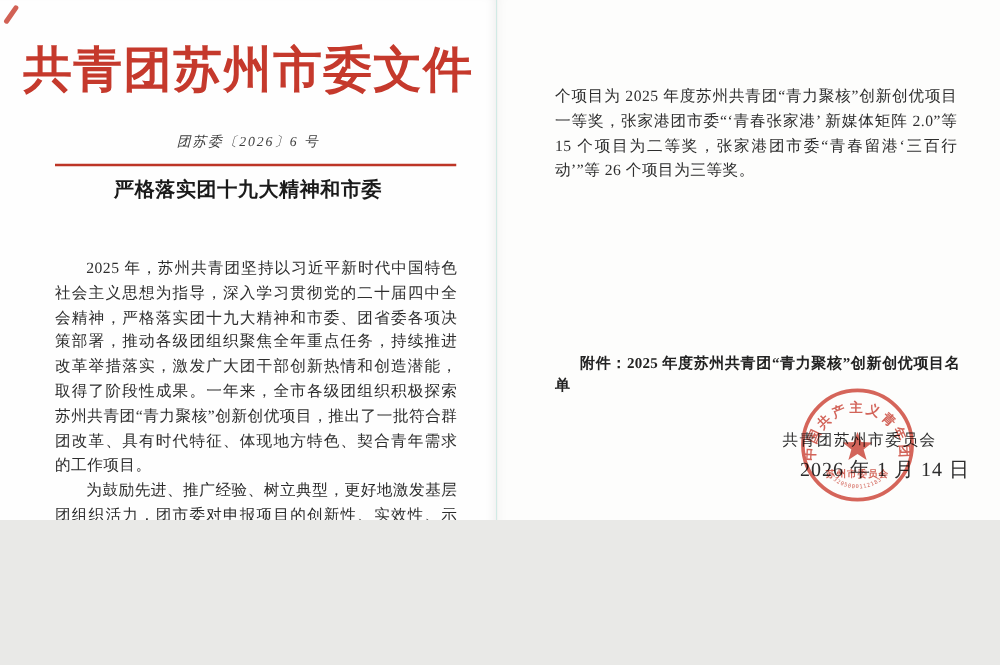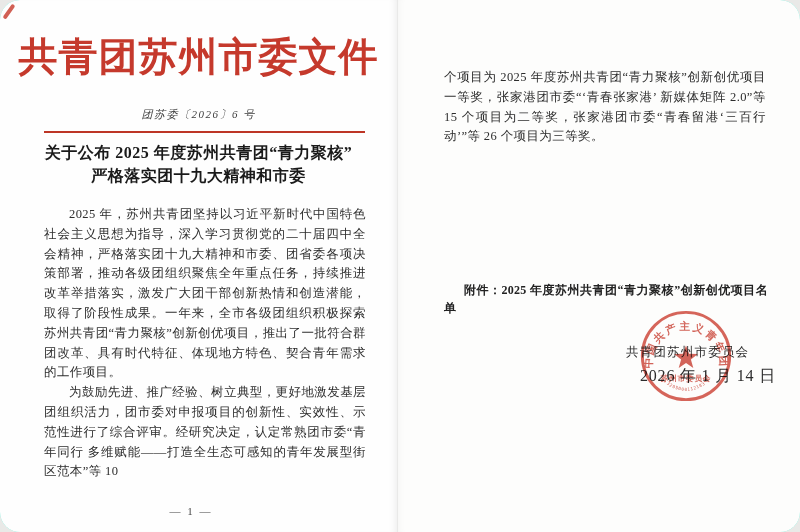--- a/index.html
+++ b/index.html
@@ -1,21 +1,20 @@
 <!DOCTYPE html>
 <html><head>
 <meta charset="utf-8">
 <style>
   * { margin:0; padding:0; box-sizing:border-box; }
   body { background:#e9e9e7; }
   .canvas {
-    position:relative; width:800px; height:532px; overflow:hidden;
+    position:relative; width:800px; height:416px; overflow:hidden;
     background:#5eead4;
     font-family:"Liberation Serif","DejaVu Serif",serif;
-    border-radius:20px;
   }
   .page { position:absolute; top:0; height:532px; background:#fefefe; }
   .page-left  { left:0;   width:397px; box-shadow: inset -7px 0 9px -7px rgba(0,0,0,0.10); }
   .page-right { left:397px; width:403px; background:#fdfdfc;
                 border-left:1px solid rgba(0,0,0,0.08);
                 box-shadow: inset 7px 0 9px -7px rgba(0,0,0,0.05); }
 
   .corner-mark {
     position:absolute; left:7px; top:3px; width:3.5px; height:17px;
     background:#c5392b; border-radius:2px; opacity:.8;
@@ -78,21 +77,20 @@
   <div class="page page-left">
     <div class="corner-mark"></div>
 
     <div class="header-title">共青团苏州市委文件</div>
 
     <div class="doc-number">团苏委〔2026〕6 号</div>
 
     <div class="red-rule"></div>
 
     <div class="doc-title">
-      <div>关于公布 2025 年度苏州共青团“青力聚核”</div>
       <div>严格落实团十九大精神和市委</div>
     </div>
 
     <div class="body-text body-1">
       <p class="indent">2025 年，苏州共青团坚持以习近平新时代中国特色社会主义思想为指导，深入学习贯彻党的二十届四中全会精神，严格落实团十九大精神和市委、团省委各项决策部署，推动各级团组织聚焦全年重点任务，持续推进改革举措落实，激发广大团干部创新热情和创造潜能，取得了阶段性成果。一年来，全市各级团组织积极探索苏州共青团“青力聚核”创新创优项目，推出了一批符合群团改革、具有时代特征、体现地方特色、契合青年需求的工作项目。</p>
       <p class="indent">为鼓励先进、推广经验、树立典型，更好地激发基层团组织活力，团市委对申报项目的创新性、实效性、示范性进行了综合评审。经研究决定，认定常熟团市委“青年同行 多维赋能——打造全生态可感知的青年发展型街区范本”等 10</p>
     </div>
 
     <div class="page-num">— 1 —</div>
   </div>

